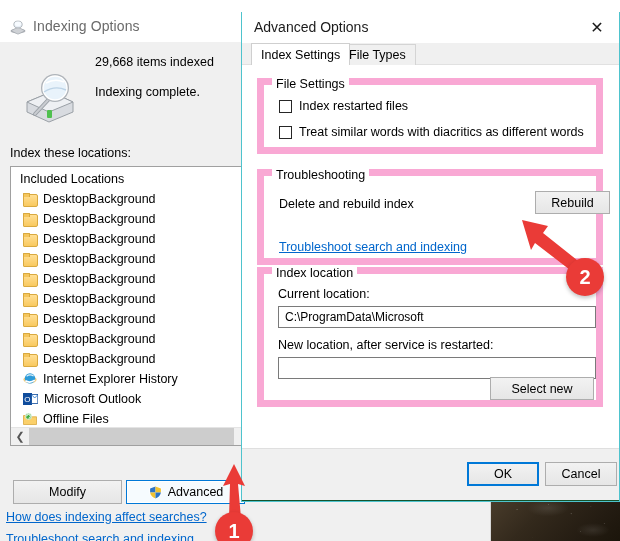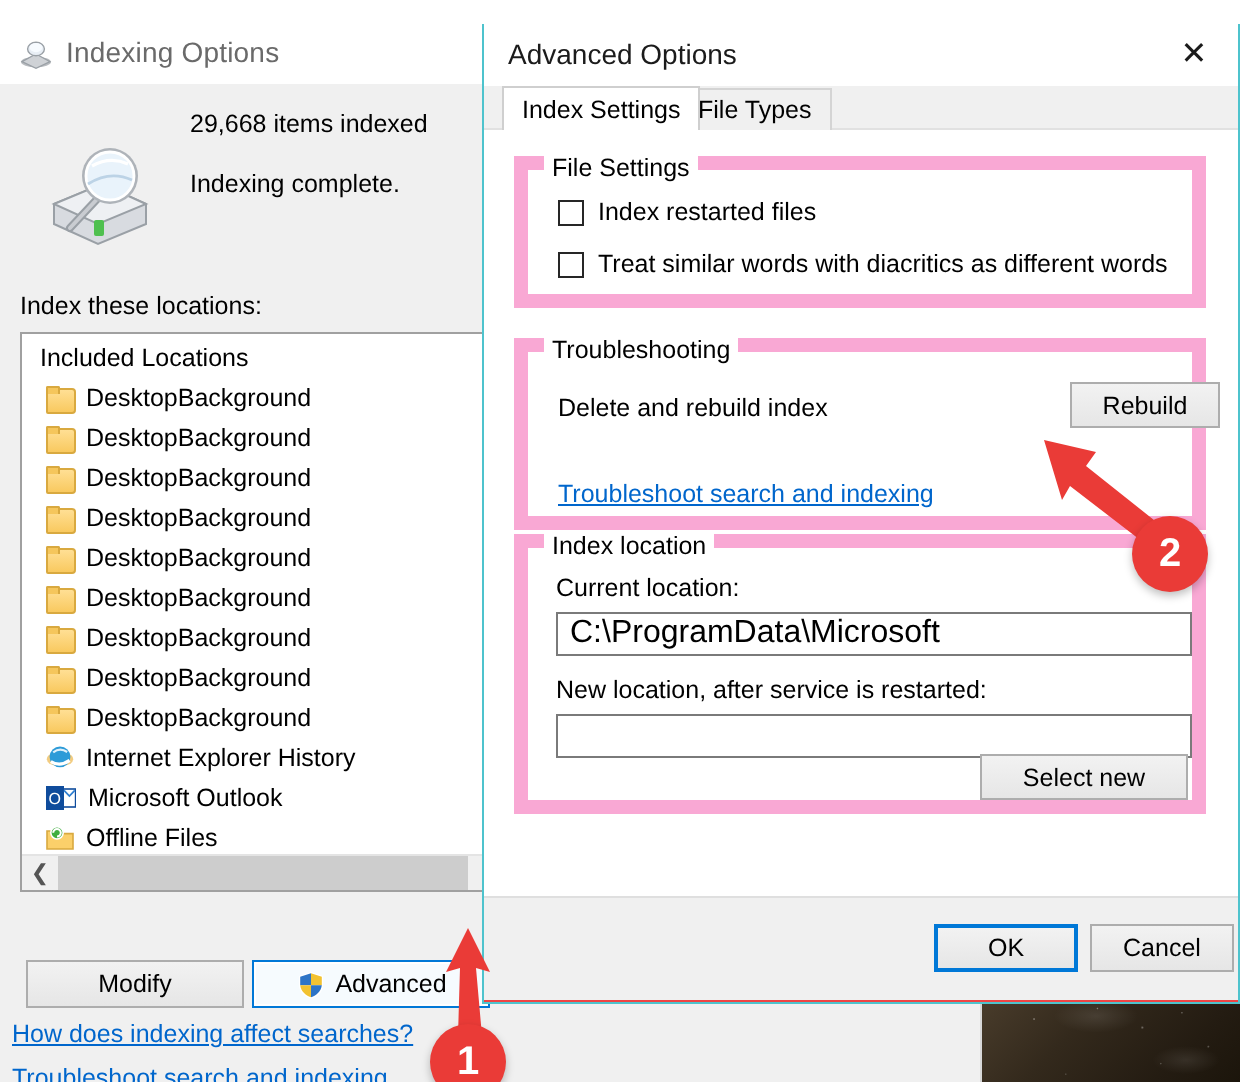--- a/index.html
+++ b/index.html
@@ -136,21 +136,21 @@
   .link {
     position: absolute; color: #0066cc; font-size: 12.5px;
     text-decoration: underline; cursor: pointer; white-space: nowrap;
   }
   .io-link1 { left: 6px; top: 468px; }
   .io-link2 { left: 6px; top: 490px; }
 
   
   .adv-dialog {
     position: absolute; left: 241px; top: 0; width: 379px; height: 490px;
-    background: #ef4444;
+    background: #14532d;
     border: 1px solid #4ec3cd;
     border-top: none;
     box-shadow: 0 0 0 0 rgba(0,0,0,0);
   }
   .adv-titlebar {
     position: absolute; left: 0; top: 0; width: 377px; height: 31px; background: #ffffff;
   }
   .adv-title {
     position: absolute; left: 12px; top: 7px; font-size: 14px; color: #1b1b1b;
   }
@@ -194,21 +194,21 @@
 
   .chk-row { position: absolute; display:flex; align-items:center; gap: 7px; font-size: 12.5px; }
   .checkbox {
     width: 13px; height: 13px; border: 1px solid #262626; background: #fff; flex: 0 0 13px;
   }
 
   .gb-label { position: absolute; font-size: 12.5px; }
 
   .textbox {
     position: absolute; border: 1px solid #7a7a7a; background: #fff;
-    font-size: 16px; padding: 2px 6px; display:flex; align-items:center;
+    font-size: 12px; padding: 2px 6px; display:flex; align-items:center;
     color: #000;
   }
 
   .adv-footer {
     position: absolute; left: 0; top: 436px; width: 377px; height: 52px;
     background: #f0f0f0; border-top: 1px solid #dfdfdf;
   }
   .btn-ok { position: absolute; left: 225px; top: 13px; width: 72px; height: 24px; }
   .btn-cancel { position: absolute; left: 303px; top: 13px; width: 72px; height: 24px; }
 

